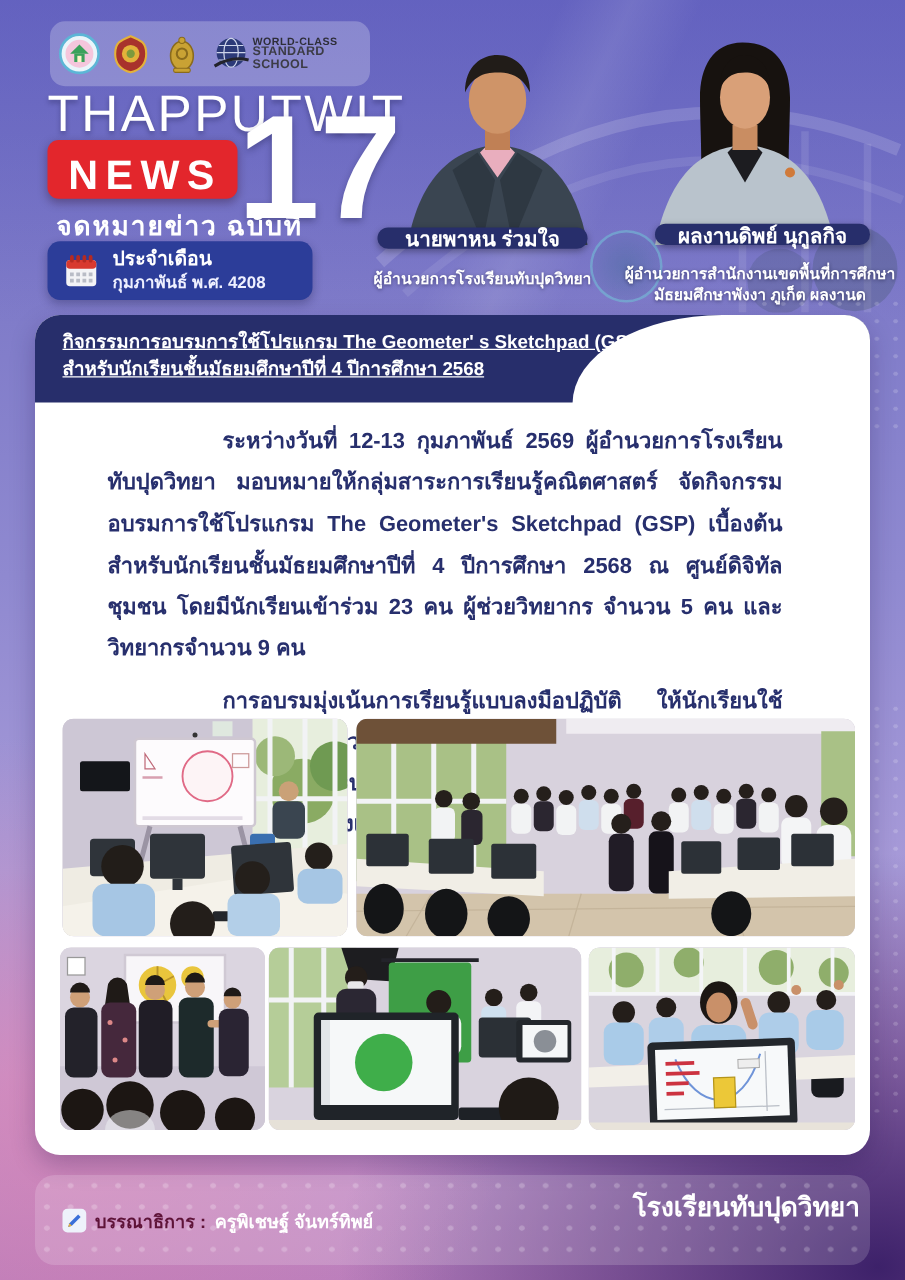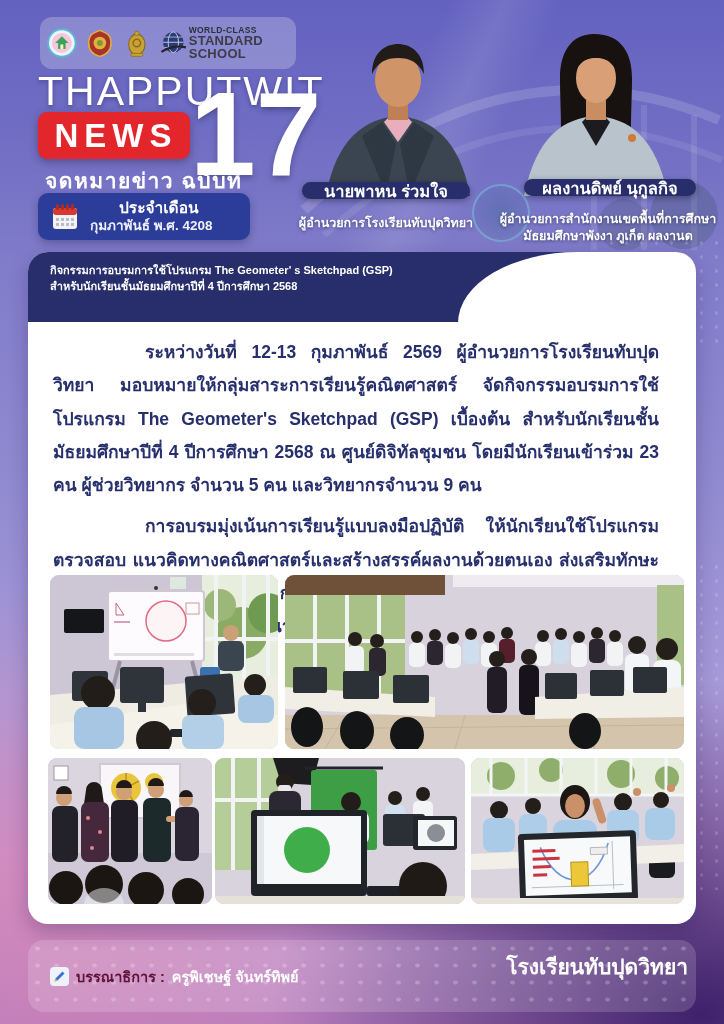--- a/index.html
+++ b/index.html
@@ -18,58 +18,58 @@
         background-size:15px 14px;}
   .dots-tr{right:0;top:236px;width:120px;height:110px;}
   .dots-mid{right:0;top:560px;width:30px;height:330px;}
 
   
   .logo-bar{position:absolute;left:40px;top:17px;width:256px;height:52px;border-radius:12px;
         background:rgba(255,255,255,.24);display:flex;align-items:center;gap:8px;padding:0 7px;box-sizing:border-box;}
   .wcss-wrap{display:flex;align-items:center;gap:2px;}
   .wcss-text{display:flex;flex-direction:column;line-height:1;}
   .wcss-l1{font-size:8.5px;font-weight:700;color:#2e2e38;letter-spacing:.4px;}
-  .wcss-l2{font-size:13px;font-weight:700;color:#3c3c46;letter-spacing:.3px;}
+  .wcss-l2{font-size:10px;font-weight:700;color:#3c3c46;letter-spacing:.3px;}
 
   .brand-title{position:absolute;left:38px;top:68px;font-size:41px;font-weight:400;color:#fff;
         letter-spacing:2px;text-shadow:0 2px 4px rgba(20,20,60,.35);}
   .news-box{position:absolute;left:38px;top:112px;width:152px;height:47px;border-radius:9px;
-        background:#e3262c;display:flex;align-items:center;justify-content:center;
+        background:#e3262c;display:flex;align-items:flex-end;justify-content:center;
         box-shadow:0 3px 8px rgba(40,10,30,.35);}
   .news-box span{font-size:33px;font-weight:900;color:#fff;letter-spacing:6px;padding-left:4px;}
   .issue-no{position:absolute;left:190px;top:84px;font-size:118px;line-height:.85;font-weight:900;color:#fff;
         text-shadow:0 3px 6px rgba(20,20,60,.35);}
   .tagline{position:absolute;left:45px;top:164px;font-size:21px;font-weight:700;color:#fff;letter-spacing:1.5px;}
 
   .date-badge{position:absolute;left:38px;top:193px;width:212px;height:47px;border-radius:10px;
         background:#2c3d99;display:flex;align-items:center;gap:10px;padding:0 12px;box-sizing:border-box;
         box-shadow:0 3px 8px rgba(20,20,60,.3);}
   .date-lines{display:flex;flex-direction:column;line-height:1.25;}
-  .date-l1{font-size:15.5px;font-weight:700;color:#fff;margin-left:29px;}
+  .date-l1{font-size:15.5px;font-weight:700;color:#fff;}
   .date-l2{font-size:13.5px;font-weight:700;color:#eef0ff;}
 
   .figure{position:absolute;}
   .watermark{position:absolute;left:472px;top:184px;width:54px;height:54px;border-radius:50%;
         border:2px solid rgba(120,215,225,.45);
         background:radial-gradient(rgba(40,100,130,.30),rgba(40,100,130,0));}
   .director-badge{position:absolute;height:17px;background:#272e6b;border-radius:16px;color:#fff;
         font-weight:700;font-size:16.5px;display:flex;align-items:center;justify-content:center;
         box-shadow:0 2px 6px rgba(0,0,0,.35);white-space:nowrap;}
   .director-title{position:absolute;color:#fff;font-size:12.5px;font-weight:700;text-align:center;
         text-shadow:0 1px 3px rgba(10,10,40,.5);line-height:1.3;}
 
   
   .card{position:absolute;left:28px;top:252px;width:668px;height:672px;background:#fff;border-radius:20px;
         overflow:hidden;box-shadow:0 8px 20px rgba(40,20,80,.28);}
   .card-title-bar{position:absolute;top:0;left:0;right:0;height:70px;background:#272e6b;}
   .title-wave{position:absolute;top:0;right:0;width:238px;height:71px;background:#fff;
         border-top-left-radius:120px 71px;}
   .card-title{position:absolute;top:11px;left:22px;width:470px;color:#fff;font-weight:700;
-        font-size:11px;line-height:1.45;}
-  .card-body{position:absolute;top:70px;left:0;right:12px;padding:14px 25px 0;}
+        font-size:15px;line-height:1.45;text-decoration:underline;}
+  .card-body{position:absolute;top:70px;left:0;right:12px;padding:14px 58px 0;}
   .card-body p{margin:0 0 8px;font-size:17.5px;line-height:1.9;color:#272f6d;font-weight:600;
         text-align:justify;text-indent:92px;}
 
   .photo{position:absolute;border-radius:9px;overflow:hidden;background:#cfc9d6;}
   .photo svg{display:block;width:100%;height:100%;}
   .ph-a{left:22px;top:323px;width:228px;height:174px;}
   .ph-b{left:257px;top:323px;width:399px;height:174px;}
   .ph-c{left:20px;top:506px;width:164px;height:146px;}
   .ph-d{left:187px;top:506px;width:250px;height:146px;}
   .ph-e{left:443px;top:506px;width:213px;height:146px;}

